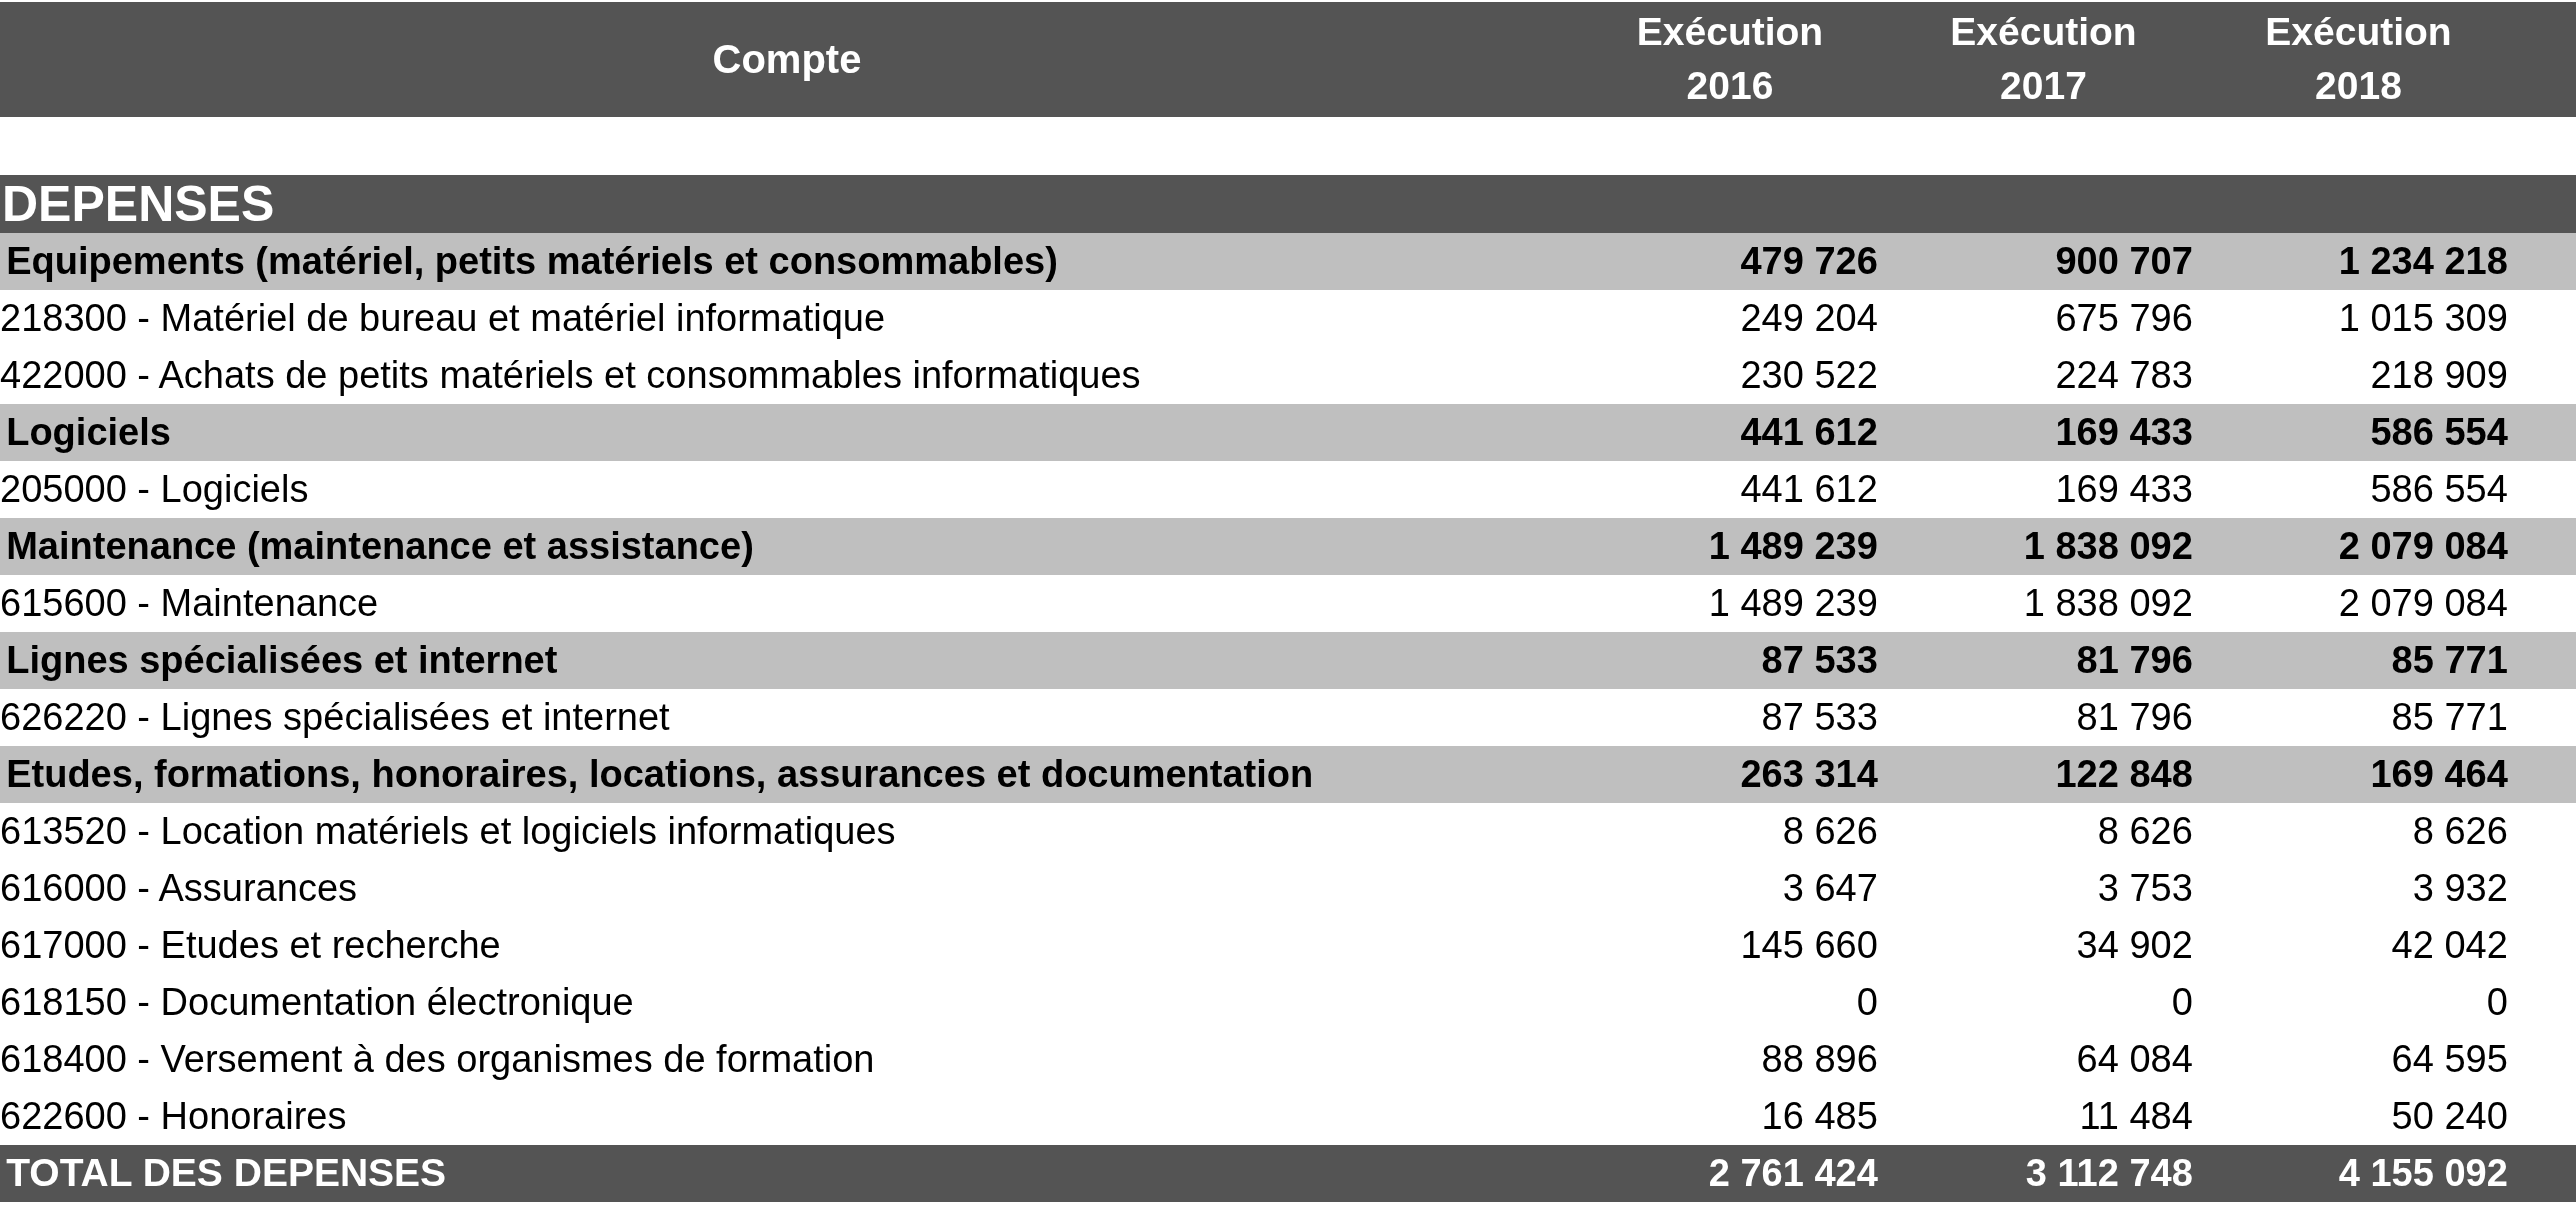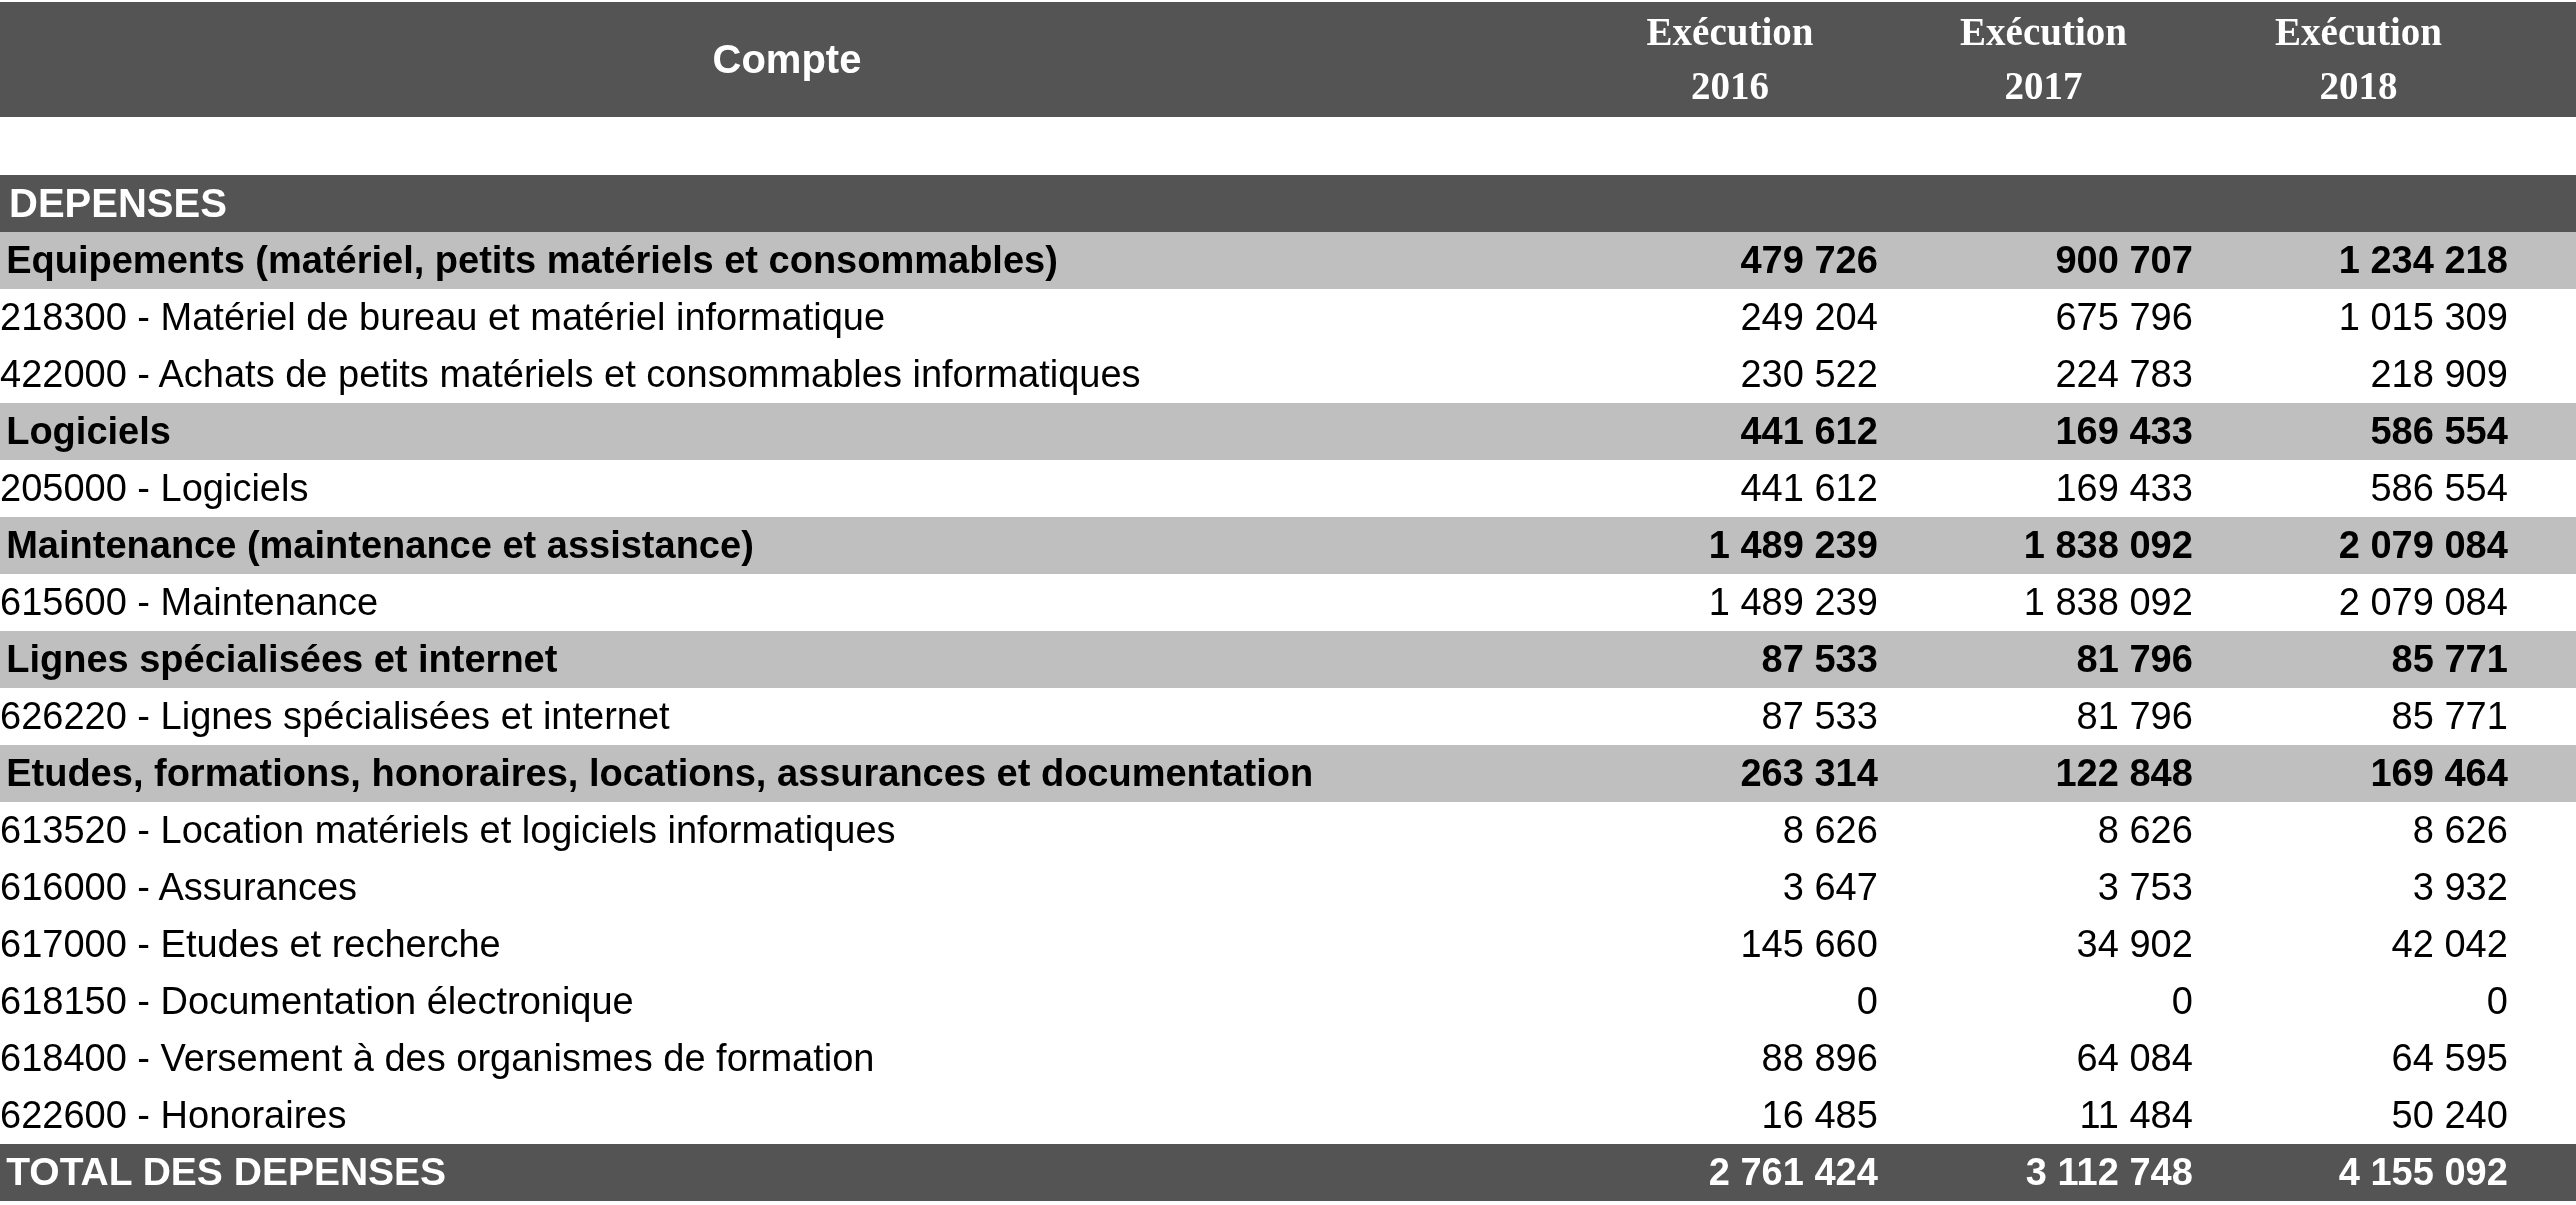--- a/index.html
+++ b/index.html
@@ -36,42 +36,41 @@
     font-weight:bold;
   }
   th.compte{
     font-size:40px;
     text-align:center;
   }
   th.year div{
     font-size:39px;
     line-height:54px;
     text-align:center;
-    font-family:Liberation Serif, serif;
   }
   
   tr.spacer td{
     height:58px;
     background:#FFFFFF;
   }
   tbody td{height:57px;}
   td.label{text-align:left;}
   td.num{
     text-align:right;
     padding-right:8.2px;
     font-size:38px;
   }
   tr.section td{
     background:var(--band-dark);
     color:var(--text-on-dark);
   }
   tr.section td.label{
-    font-size:40px;
-    font-weight:bold;
-    padding-left:9px;
+    font-size:50px;
+    font-weight:bold;
+    padding-left:2px;
   }
   tr.category td{
     background:var(--band-light);
     font-weight:bold;
   }
   tr.category td.label{
     font-size:38px;
     padding-left:6.2px;
   }
   tr.detail td{background:#FFFFFF;}

